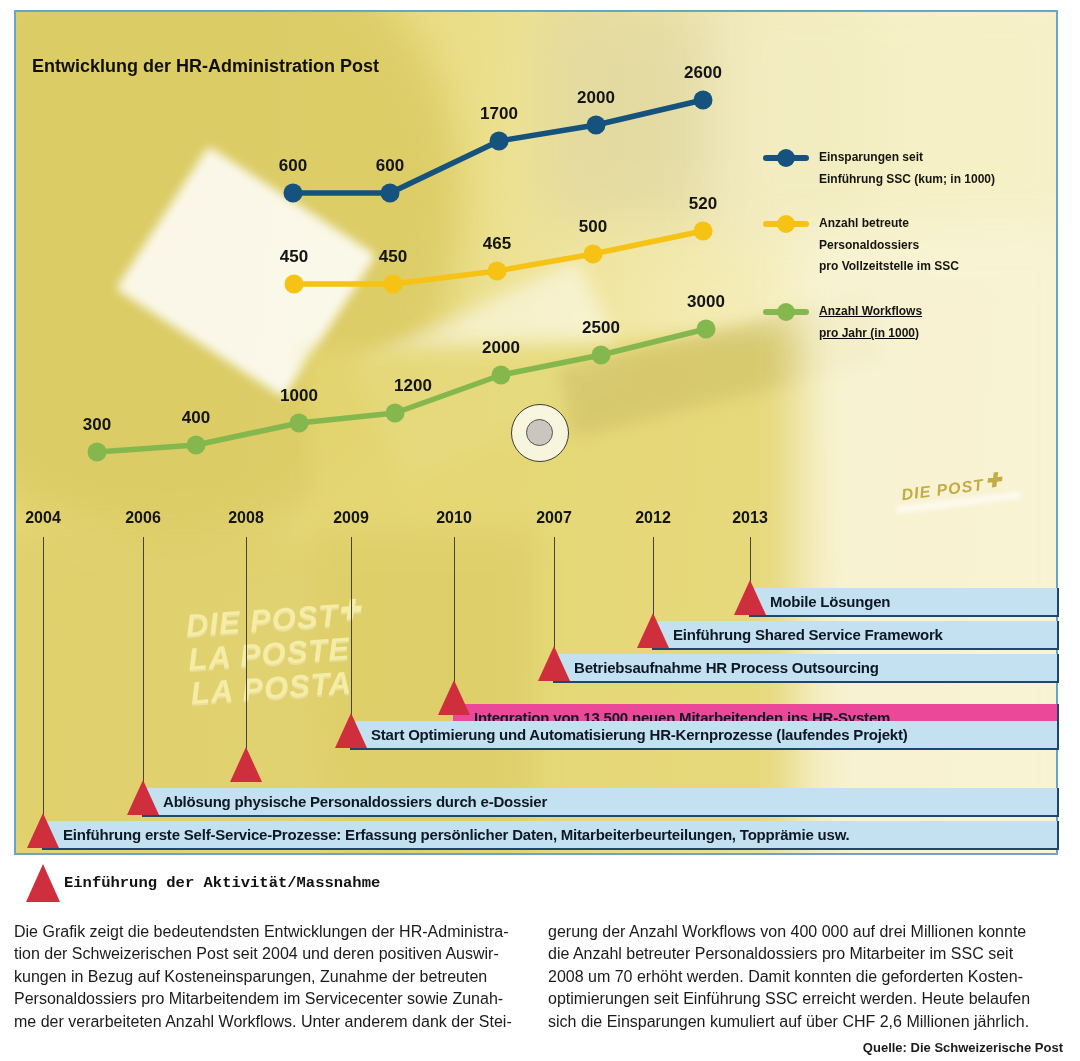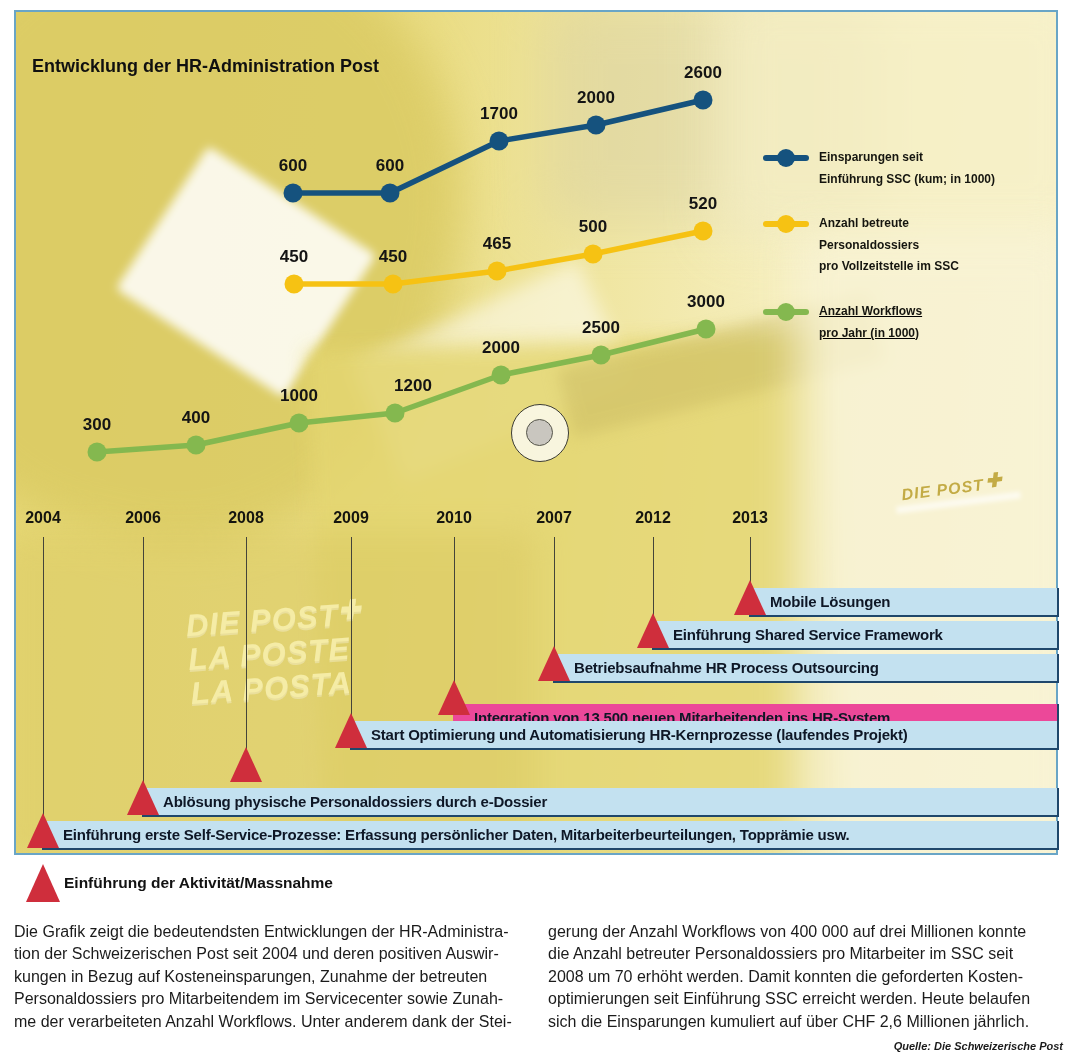--- a/index.html
+++ b/index.html
@@ -53,26 +53,26 @@
                letter-spacing:-0.2px;white-space:nowrap;}
   .tri{position:absolute;width:0;height:0;border-left:16px solid transparent;border-right:16px solid transparent;}
   .legend-item{position:absolute;display:flex;gap:10px;align-items:flex-start;}
   .legend-marker{position:relative;width:46px;height:20px;flex:none;margin-top:1px;}
   .legend-marker .ln{position:absolute;left:0;top:7px;width:46px;height:5.5px;border-radius:3px;}
   .legend-marker .dt{position:absolute;left:14px;top:1px;width:18px;height:18px;border-radius:50%;}
   .legend-text{font-size:12px;font-weight:700;line-height:21.5px;white-space:pre-line;color:#15150f;}
   
   #activity-legend{position:absolute;left:26px;top:864px;display:flex;align-items:center;}
   #activity-tri{width:0;height:0;border-left:17px solid transparent;border-right:17px solid transparent;}
-  #activity-legend span{margin-left:4px;font-size:15.5px;font-weight:700;color:#121212;}
+  #activity-legend span{margin-left:4px;font-size:15.5px;font-weight:700;color:#121212;font-family:Liberation Mono, monospace;}
   .body-col{position:absolute;top:921px;font-size:16px;line-height:22.4px;color:#1b1b1b;white-space:pre-line;}
   #body-left{left:14px;width:545px;}
   #body-right{left:548px;width:530px;}
-  #source{position:absolute;right:17px;top:1040px;font-style:italic;font-weight:700;
-          font-size:11px;color:#1b1b1b;}
+  #source{position:absolute;right:17px;top:1040px;font-weight:700;
+          font-size:13px;color:#1b1b1b;}
 </style>
 </head>
 <body>
 
 <div id="page">
 
   <div id="panel">
     <div class="blob" id="blob-person"></div>
     <div class="blob" id="blob-window"></div>
     <div class="blob" id="blob-toplight"></div>

